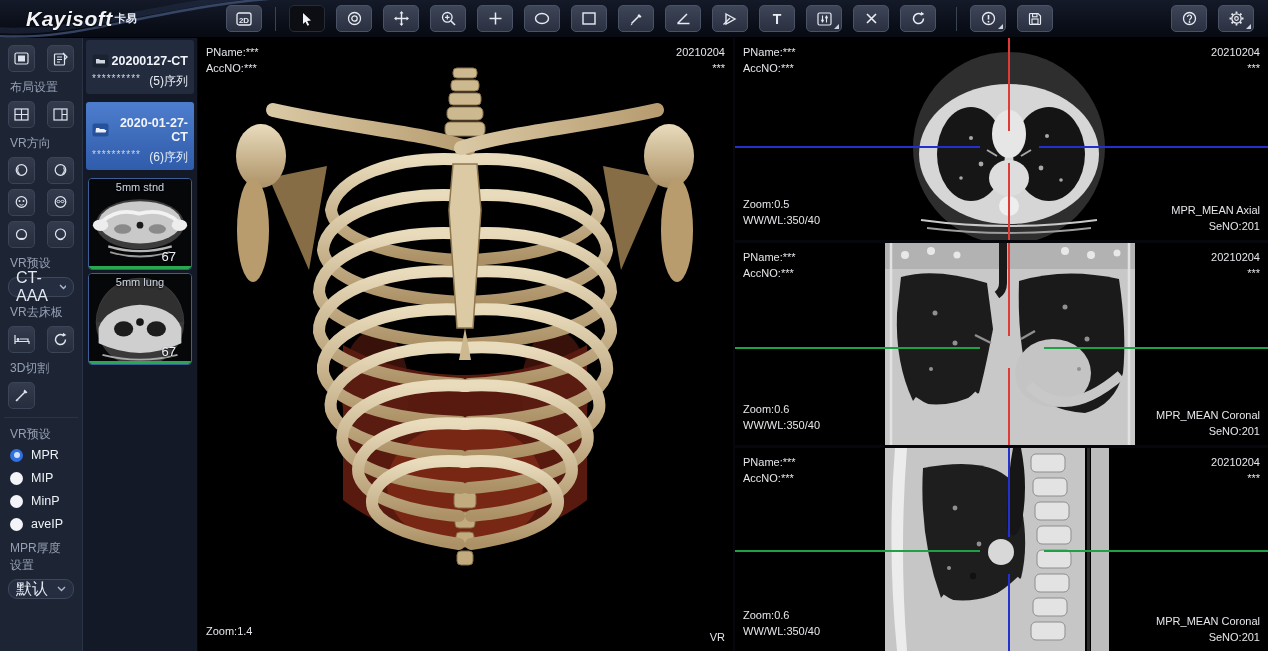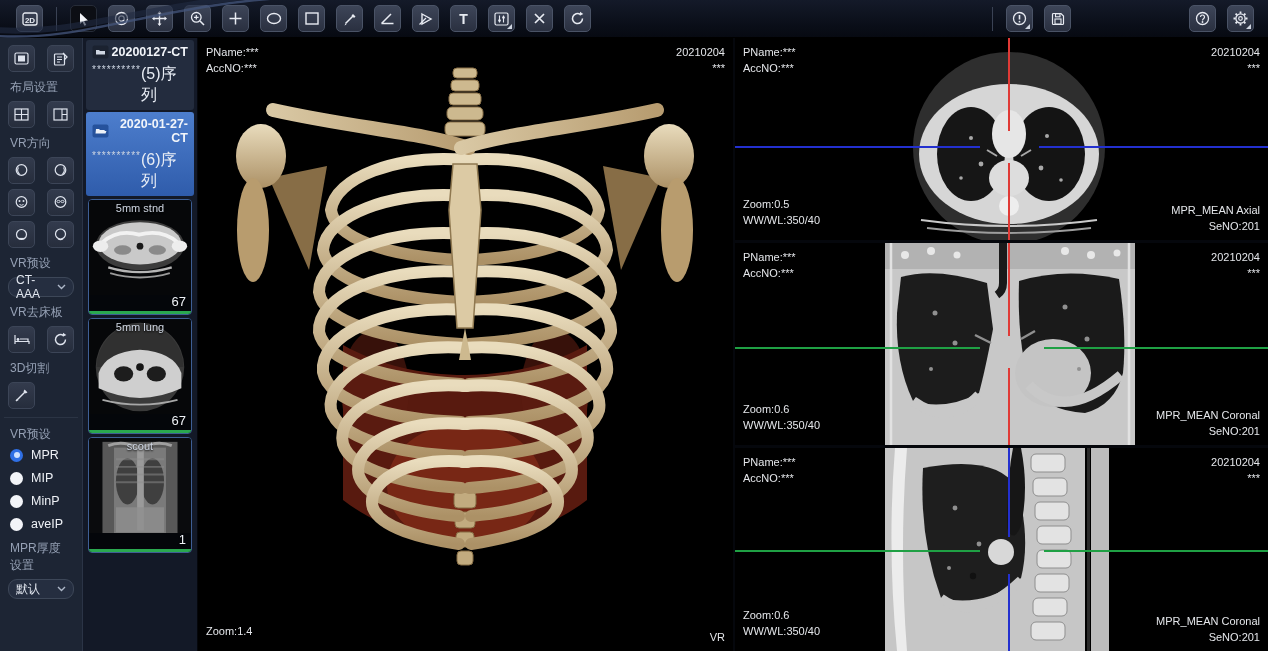--- a/index.html
+++ b/index.html
@@ -11,21 +11,21 @@
 
   
   header { grid-column:1 / 5; background:linear-gradient(180deg,#141a29 0%,#0a0e18 70%,#070a12 100%);
            display:flex; align-items:center; position:relative; border-bottom:1px solid #000; }
   .logo { position:relative; width:210px; height:38px; display:flex; align-items:center; padding-left:26px; z-index:2;}
   .logo-swoosh { position:absolute; left:0; top:0; z-index:1; }
   .brand { color:#f2f4f8; font-size:21px; font-weight:bold; font-style:italic; letter-spacing:0.5px;
            text-shadow:0 1px 2px #000; }
   .brand-cn { color:#e8ecf4; font-size:11px; font-weight:bold; margin-left:2px; }
   .tools { display:flex; align-items:center; gap:11px; margin-left:16px; }
-  .tbtn { width:27px; height:27px; border-radius:5px; border:1px solid #4a5366;
+  .tbtn { width:36px; height:27px; border-radius:5px; border:1px solid #4a5366;
           background:linear-gradient(180deg,#3d4558,#2a3040); color:#e8ebf2;
           display:flex; align-items:center; justify-content:center; position:relative;
           font-size:12px; cursor:pointer; flex:0 0 auto; }
   .tbtn svg { display:block; }
   .tbtn.active { background:#0c0e14; border-color:#262c38; }
   .tbtn.corner::after { content:''; position:absolute; right:2px; bottom:2px;
           border-left:5px solid transparent; border-bottom:5px solid #cfd5e0; }
   .tsep { width:1px; height:24px; background:#3a4254; margin:0 2px; }
   .tools-right { margin-left:auto; display:flex; align-items:center; gap:11px; padding-right:14px; }
   .tgap { width:96px; }
@@ -33,43 +33,43 @@
   
   #sidebar { background:#1d2534; border-right:1px solid #2b3446; padding:7px 8px; color:#dfe4ee; }
   .slabel { color:#95a0b4; font-size:12px; margin:7px 2px 5px; }
   .srow { display:flex; justify-content:space-between; margin-bottom:5px; }
   .sbtn { width:27px; height:27px; border-radius:5px; border:1px solid #3c4557;
           background:linear-gradient(180deg,#333b4d,#262d3c); color:#dfe4ee;
           display:flex; align-items:center; justify-content:center; cursor:pointer; }
   .ssep { height:1px; background:#2b3444; margin:8px -4px; }
   .select { height:20px; background:#252e40; border:1px solid #3d4758; border-radius:9px;
             display:flex; align-items:center; justify-content:space-between;
-            padding:0 7px; font-size:12px; color:#e3e8f0; cursor:pointer; margin-bottom:4px;}
+            padding:0 7px; font-size:16px; color:#e3e8f0; cursor:pointer; margin-bottom:4px;}
   .radio-row { display:flex; align-items:center; gap:8px; margin:0 2px 9px; cursor:pointer; }
   .radio { width:13px; height:13px; border-radius:50%; background:#f2f4f8; flex:0 0 auto; position:relative; }
   .radio.selected { background:#2f6fe4; }
   .radio.selected::after { content:''; position:absolute; inset:3.5px; border-radius:50%; background:#cfe2ff; }
   .radio-label { font-size:12.5px; color:#eef1f6; }
 
   
   #thumbcol { background:#131927; border-right:1px solid #05070c; padding:2px 3px; overflow:hidden; }
-  .study { border-radius:3px; padding:5px 6px 4px; margin-bottom:2px; cursor:pointer; }
+  .study { border-radius:3px; padding:14px 6px 4px; margin-bottom:8px; cursor:pointer; }
   .study.plain { background:#232c3e; }
   .study.selected { background:linear-gradient(180deg,#4d7ecd,#2f5cab); }
   .study-top { display:flex; align-items:center; }
   .study-title { flex:1; text-align:right; color:#f2f5fa; font-size:12.5px; font-weight:bold; }
   .study-bottom { display:flex; justify-content:space-between; margin-top:5px; }
   .study-mask { color:#cdd5e2; font-size:10px; letter-spacing:1px; }
-  .study-count { color:#e8edf5; font-size:16px; }
+  .study-count { color:#e8edf5; font-size:12px; }
   .ficon { width:17px; height:14px; }
   .thumb { position:relative; border:1px solid #3e5f95; border-radius:4px; background:#04060a;
-           height:116px; margin:3px 2px 0; cursor:pointer; overflow:hidden; }
+           height:92px; margin:3px 2px 0; cursor:pointer; overflow:hidden; }
   .thumb-label { position:absolute; top:2px; left:0; right:0; text-align:center;
                  color:#cfd6e2; font-size:11px; z-index:3; text-shadow:0 1px 2px #000; }
-  .thumb-num { position:absolute; right:5px; bottom:5px; color:#eef1f6; font-size:13px; z-index:3;
+  .thumb-num { position:absolute; right:15px; bottom:5px; color:#eef1f6; font-size:13px; z-index:3;
                text-shadow:0 1px 2px #000;}
   .thumb-bar { position:absolute; left:0; right:0; bottom:0; height:3px; background:#2aa84f; z-index:3; }
   .thumb svg { position:absolute; inset:0; }
 
   
   #mainview { background:#000; position:relative; overflow:hidden; }
   #rightcol { background:#05070c; display:flex; flex-direction:column; gap:3px; border-left:2px solid #05070c;}
   .viewport { position:relative; background:#000; overflow:hidden; }
   .vp-a { height:202px; } .vp-b { height:202px; } .vp-c { height:203px; }
   .ov { position:absolute; font-size:11px; color:#e4e6ea; line-height:16px; z-index:6;
@@ -89,20 +89,24 @@
 </head>
 <body>
 
 <div id="app">
 
   <header>
     <svg class="logo-swoosh" width="300" height="38">
       <path d="M-5,36 C90,42 150,4 310,-4" stroke="#44557c" stroke-width="2.5" fill="none" opacity="0.75"></path>
       <path d="M-5,30 C85,36 145,2 300,-8" stroke="#222c42" stroke-width="6" fill="none" opacity="0.6"></path>
     </svg>
+    <div class="logo">
+      <span class="brand">Kayisoft</span>
+      <span class="brand-cn">卡易</span>
+    </div>
 
     <div class="tools">
       <div class="tbtn">
         <svg width="16" height="14">
           <rect x="1" y="1" width="14" height="12" rx="2" fill="none" stroke="#e8ebf2" stroke-width="1.3"></rect>
           <text x="8" y="10.5" fill="#e8ebf2" font-size="8" font-weight="bold" text-anchor="middle" font-family="Liberation Sans, sans-serif">2D</text>
         </svg>
       </div>
       <div class="tsep"></div>
       <div class="tbtn active">
@@ -417,36 +421,20 @@
         <ellipse cx="36" cy="57" rx="10" ry="8" fill="#1d1d1d"></ellipse>
         <ellipse cx="70" cy="57" rx="10" ry="8" fill="#1d1d1d"></ellipse>
         <path d="M14,84 Q53,94 92,84" stroke="#a8a8a8" stroke-width="2" fill="none"></path>
       </svg>
       <div class="thumb-label">5mm lung</div>
       <div class="thumb-num">67</div>
       <div class="thumb-bar"></div>
     </div>
 
 
-    <div class="thumb">
-      <svg viewBox="0 0 106 99">
-        <rect width="106" height="99" fill="#0a0b0d"></rect>
-        <rect x="14" y="4" width="78" height="95" fill="#585858"></rect>
-        <rect x="26" y="10" width="54" height="89" fill="#7a7a7a"></rect>
-        <ellipse cx="40" cy="45" rx="12" ry="24" fill="#3f3f3f"></ellipse>
-        <ellipse cx="66" cy="45" rx="12" ry="24" fill="#3f3f3f"></ellipse>
-        <rect x="50" y="8" width="7" height="88" fill="#9a9a9a"></rect>
-        <path d="M28,22 L78,22 M28,30 L78,30 M28,38 L78,38 M28,46 L78,46" stroke="#8d8d8d" stroke-width="2" opacity="0.5"></path>
-        <path d="M20,8 Q35,2 50,10 M86,8 Q71,2 56,10" stroke="#9f9f9f" stroke-width="3" fill="none"></path>
-        <rect x="28" y="72" width="50" height="26" fill="#8f8f8f" opacity="0.8"></rect>
-      </svg>
-      <div class="thumb-label">scout</div>
-      <div class="thumb-num">1</div>
-      <div class="thumb-bar"></div>
-    </div>
   </aside>
 
   <section id="mainview" class="viewport">
     <svg class="vr-svg" width="460" height="560" viewBox="0 0 460 560">
       <defs>
         <linearGradient id="bone" x1="0" y1="0" x2="0" y2="1">
           <stop offset="0" stop-color="#e9dcbd"></stop>
             <stop offset="1" stop-color="#ac9166"></stop>
         </linearGradient>
         <linearGradient id="boneH" x1="0" y1="0" x2="1" y2="0">

